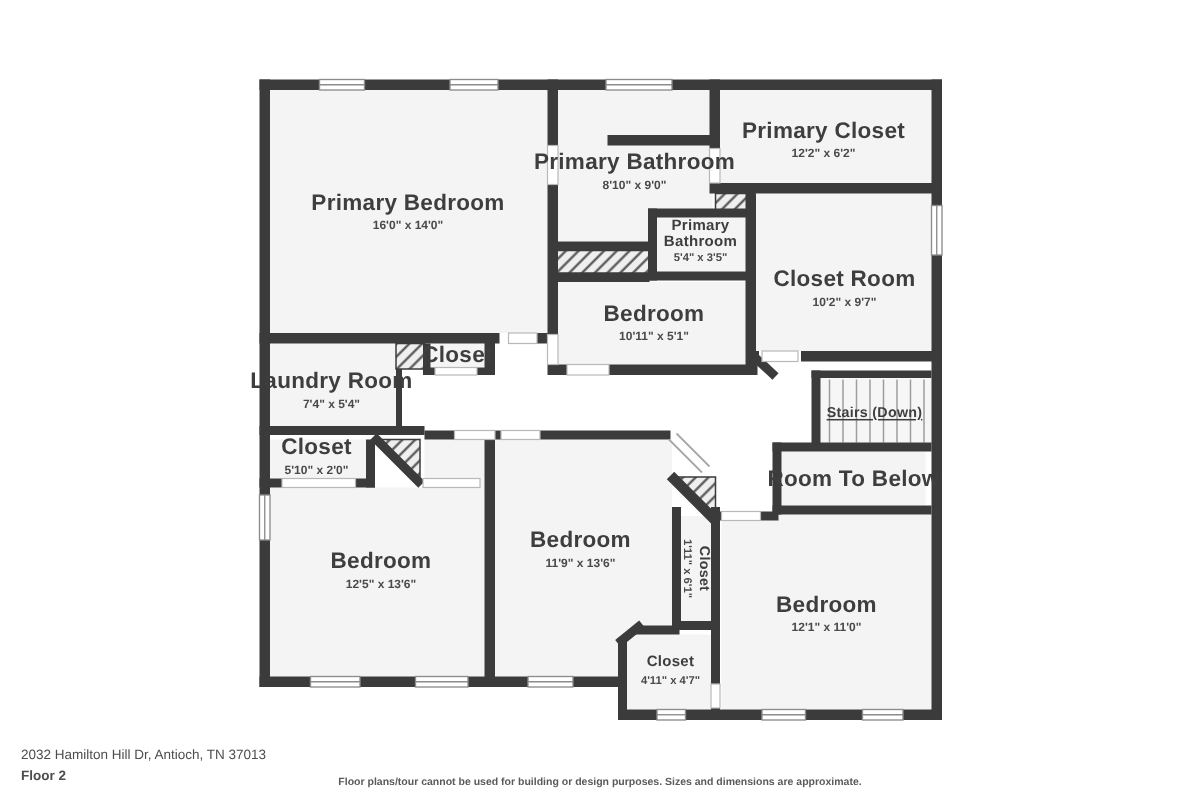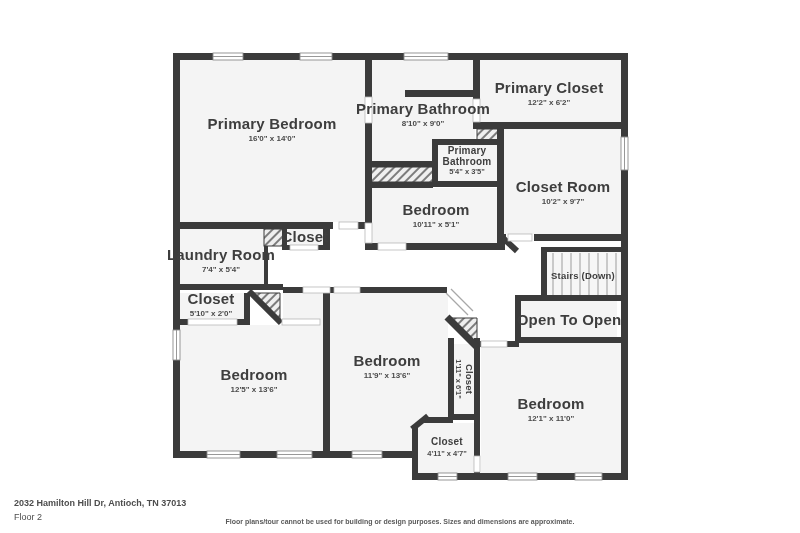--- a/index.html
+++ b/index.html
@@ -7,25 +7,25 @@
        font-family:"Liberation Sans","DejaVu Sans",sans-serif;}
   #plan{position:absolute;left:0;top:0;width:800px;height:533px;}
   .lbl{position:absolute;transform:translate(-50%,-50%);text-align:center;
        color:#3e3e3e;white-space:nowrap;line-height:1.2;}
   .lbl .nm{font-size:15px;font-weight:700;letter-spacing:.2px;}
   .lbl .dm{font-size:8px;font-weight:600;color:#4a4a4a;margin-top:1px;}
   .lbl.wrap{white-space:normal;width:64px;line-height:1.12;}
   .lbl.vert{transform:translate(-50%,-50%) rotate(90deg);}
   .lbl.vert .nm{font-size:9.5px;}
   .lbl.vert .dm{font-size:7.5px;}
-  .lbl.sm .nm{font-size:9.5px;}
+  .lbl.sm .nm{font-size:9.5px;text-decoration:underline;}
   .footer-addr{position:absolute;left:14px;top:498px;font-size:9px;
+       font-weight:400;color:#4d4d4d;}
+  .footer-floor{position:absolute;left:14px;top:512px;font-size:9px;
        font-weight:700;color:#4d4d4d;}
-  .footer-floor{position:absolute;left:14px;top:512px;font-size:9px;
-       font-weight:400;color:#4d4d4d;}
   .footer-disc{position:absolute;left:0;right:0;top:518px;text-align:center;
        font-size:7px;font-weight:600;color:#5a5a5a;}
 </style>
 </head>
 <body>
 
 <svg id="plan" viewBox="0 0 800 533" width="800" height="533" xmlns="http://www.w3.org/2000/svg">
   <defs>
     <pattern id="hatch" patternUnits="userSpaceOnUse" width="6" height="6" patternTransform="rotate(45)">
       <rect width="6" height="6" fill="#efefef"></rect>
@@ -162,21 +162,21 @@
     <rect x="481" y="341" width="26" height="6"></rect>
     <rect x="474" y="456" width="6" height="16"></rect>
     <rect x="282" y="319" width="38" height="6"></rect>
   </g>
   <g stroke="#a8a8a8" stroke-width="1.2">
     <line x1="446" y1="293" x2="468" y2="315"></line>
     <line x1="451" y1="289" x2="473" y2="311"></line>
   </g>
 </svg>
 
-<div class="lbl" style="left:272px;top:129px">
+<div class="lbl" style="left:272px;top:141px">
   <div class="nm">Primary Bedroom</div>
   <div class="dm">16'0" x 14'0"</div>
 </div>
 <div class="lbl" style="left:423px;top:114px">
   <div class="nm">Primary Bathroom</div>
   <div class="dm">8'10" x 9'0"</div>
 </div>
 <div class="lbl" style="left:549px;top:93px">
   <div class="nm">Primary Closet</div>
   <div class="dm">12'2" x 6'2"</div>
@@ -197,21 +197,21 @@
   <div class="nm">Laundry Room</div>
   <div class="dm">7'4" x 5'4"</div>
 </div>
 <div class="lbl" style="left:305px;top:237px">
   <div class="nm">Closet</div>
 </div>
 <div class="lbl sm" style="left:583px;top:276px">
   <div class="nm">Stairs (Down)</div>
 </div>
 <div class="lbl" style="left:569px;top:320px">
-  <div class="nm">Open To Open</div>
+  <div class="nm">Room To Below</div>
 </div>
 <div class="lbl" style="left:211px;top:304px">
   <div class="nm">Closet</div>
   <div class="dm">5'10" x 2'0"</div>
 </div>
 <div class="lbl" style="left:254px;top:380px">
   <div class="nm">Bedroom</div>
   <div class="dm">12'5" x 13'6"</div>
 </div>
 <div class="lbl" style="left:387px;top:366px">

